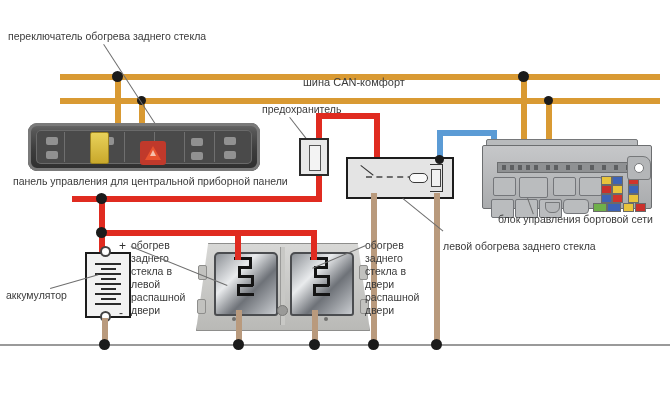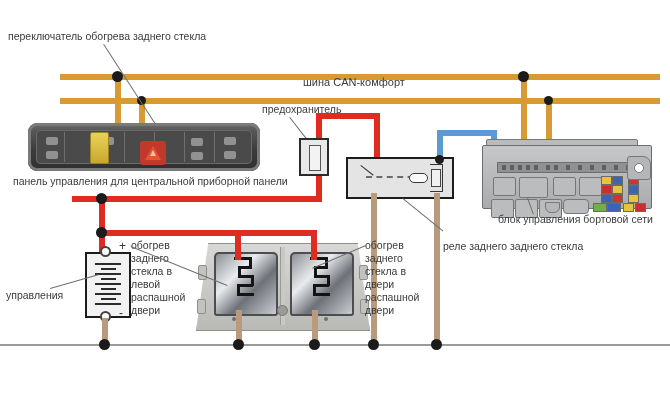--- a/index.html
+++ b/index.html
@@ -249,41 +249,41 @@
       <div class="fz" style="left:140px;top:57px;background:#e8c43c;"></div>
       <div class="fz" style="left:152px;top:57px;background:#c9302c;"></div>
       <div id="bcmEar"></div>
       <div id="bcmFoot"></div>
     </div>
   </div>
 
   <div class="lbl" style="left:498px;top:213px;">блок управления бортовой сети</div>
   <div class="lead" style="left:528px;top:198px;width:17px;transform:rotate(70deg);"></div>
 
-  <div class="lbl" style="left:443px;top:240px;">реле заднего заднего стекла</div>
+  <div class="lbl" style="left:443px;top:240px;">левой обогрева заднего стекла</div>
   <div class="lead" style="left:403px;top:198px;width:52px;transform:rotate(39deg);"></div>
 
   <div id="batt">
     <div class="bplate lg" style="top:9px;"></div>
     <div class="bplate sm" style="top:14px;"></div>
     <div class="bplate lg" style="top:19px;"></div>
     <div class="bplate sm" style="top:24px;"></div>
     <div class="bplate lg" style="top:29px;"></div>
     <div class="bplate sm" style="top:34px;"></div>
     <div class="bplate lg" style="top:39px;"></div>
     <div class="bplate sm" style="top:44px;"></div>
     <div class="bplate lg" style="top:49px;"></div>
   </div>
   <div class="ring" style="left:100px;top:246px;"></div>
   <div class="ring" style="left:100px;top:311px;"></div>
   <div class="plus" style="left:119px;top:239px;">+</div>
   <div class="minus" style="left:119px;top:306px;">-</div>
   <div class="wire wV brown" style="left:102px;top:318px;height:25px;"></div>
 
-  <div class="lbl" style="left:6px;top:289px;">управления</div>
+  <div class="lbl" style="left:6px;top:289px;">аккумулятор</div>
   <div class="lead" style="left:50px;top:288px;width:50px;transform:rotate(-16deg);"></div>
 
   <div id="doors">
     <div id="doorShell"></div>
     <div class="pillar"></div>
     <div class="glass" id="glassL"></div>
     <div class="glass" id="glassR"></div>
 
     <div class="elem" style="left:38px;top:14px;">
       <b style="left:0;top:0;width:18px;"></b>

